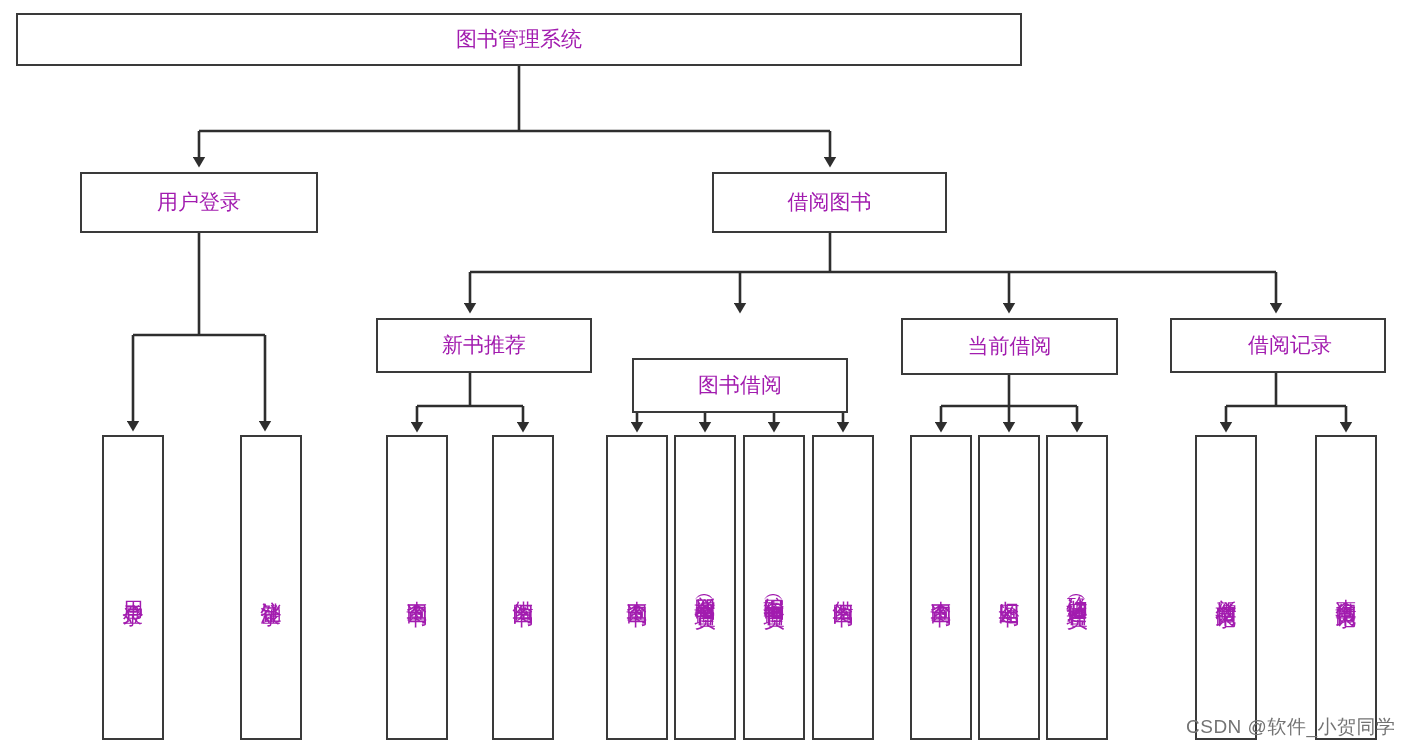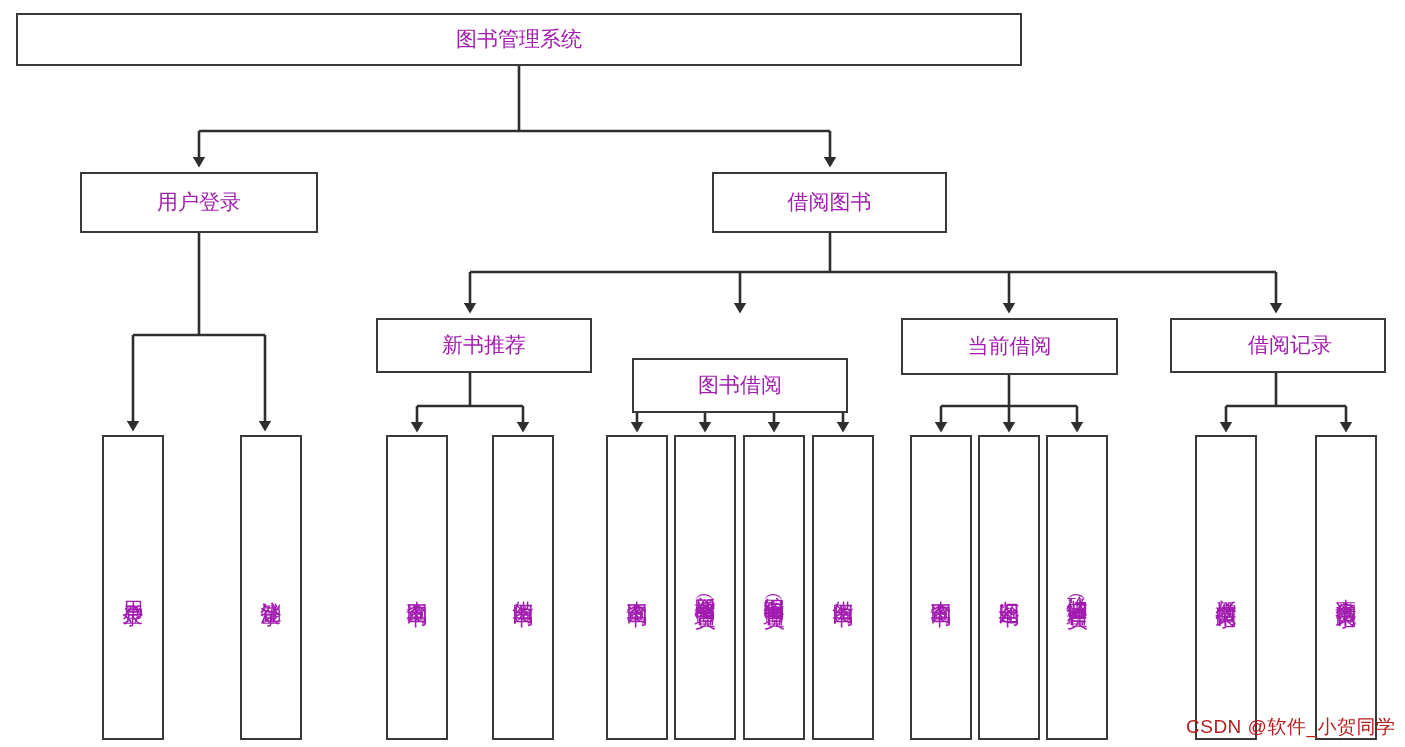--- a/index.html
+++ b/index.html
@@ -60,21 +60,21 @@
     line-height: 1.05;
     white-space: nowrap;
     display: block;
   }
   
   #watermark {
     position: absolute;
     left: 1186px;
     top: 714px;
     font-size: 19px;
-    color: #b91c1c;
+    color: #737373;
     white-space: nowrap;
     letter-spacing: 0.5px;
     pointer-events: none;
   }
 </style>
 </head>
 <body>
 
 <div id="canvas">
 

